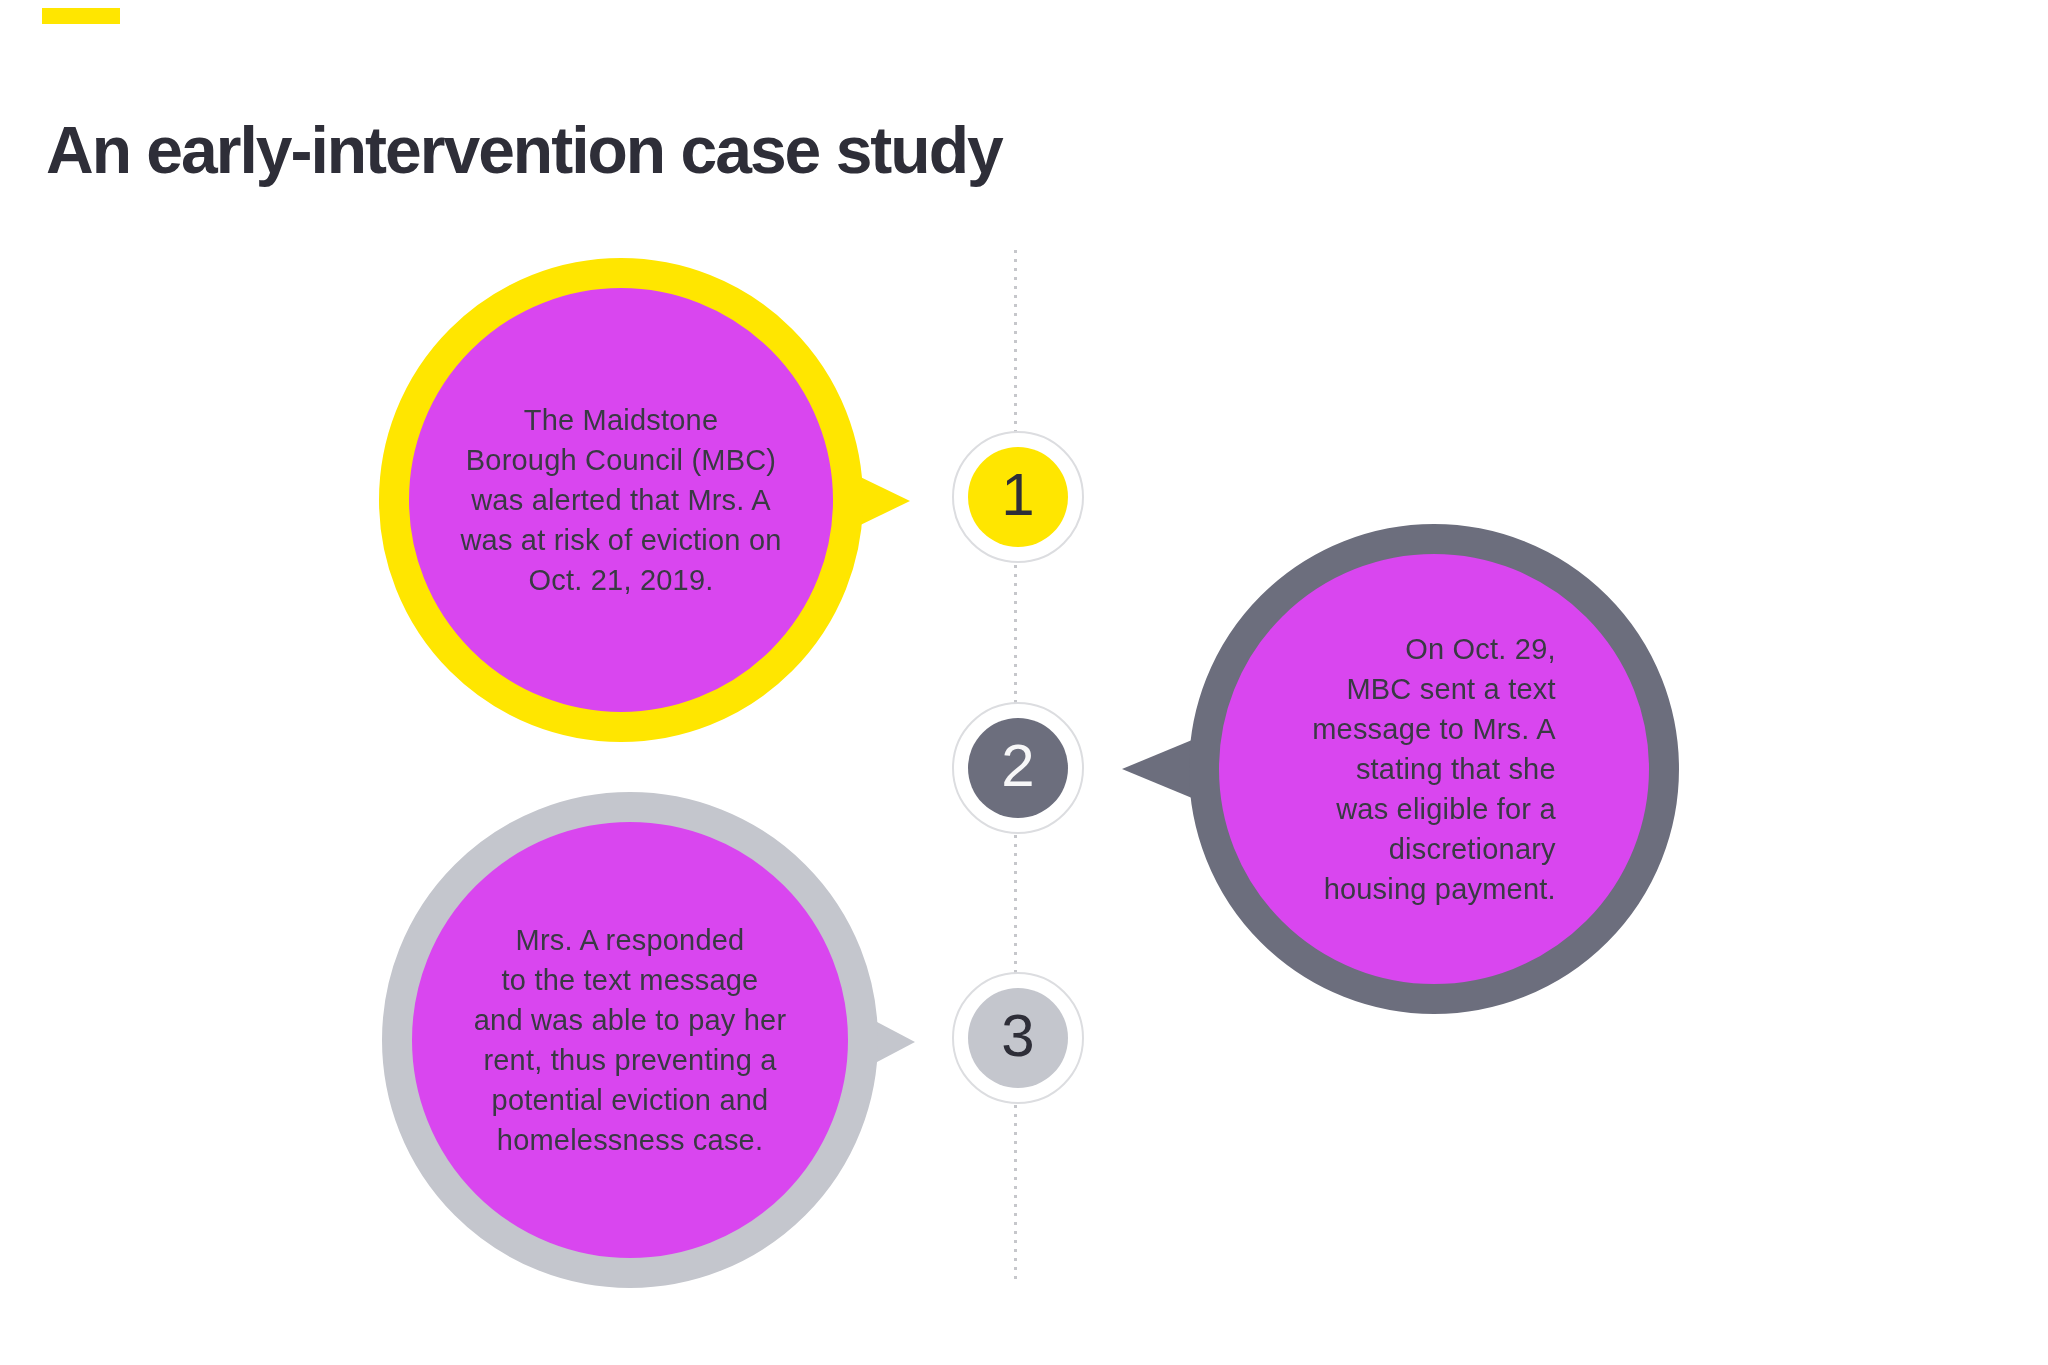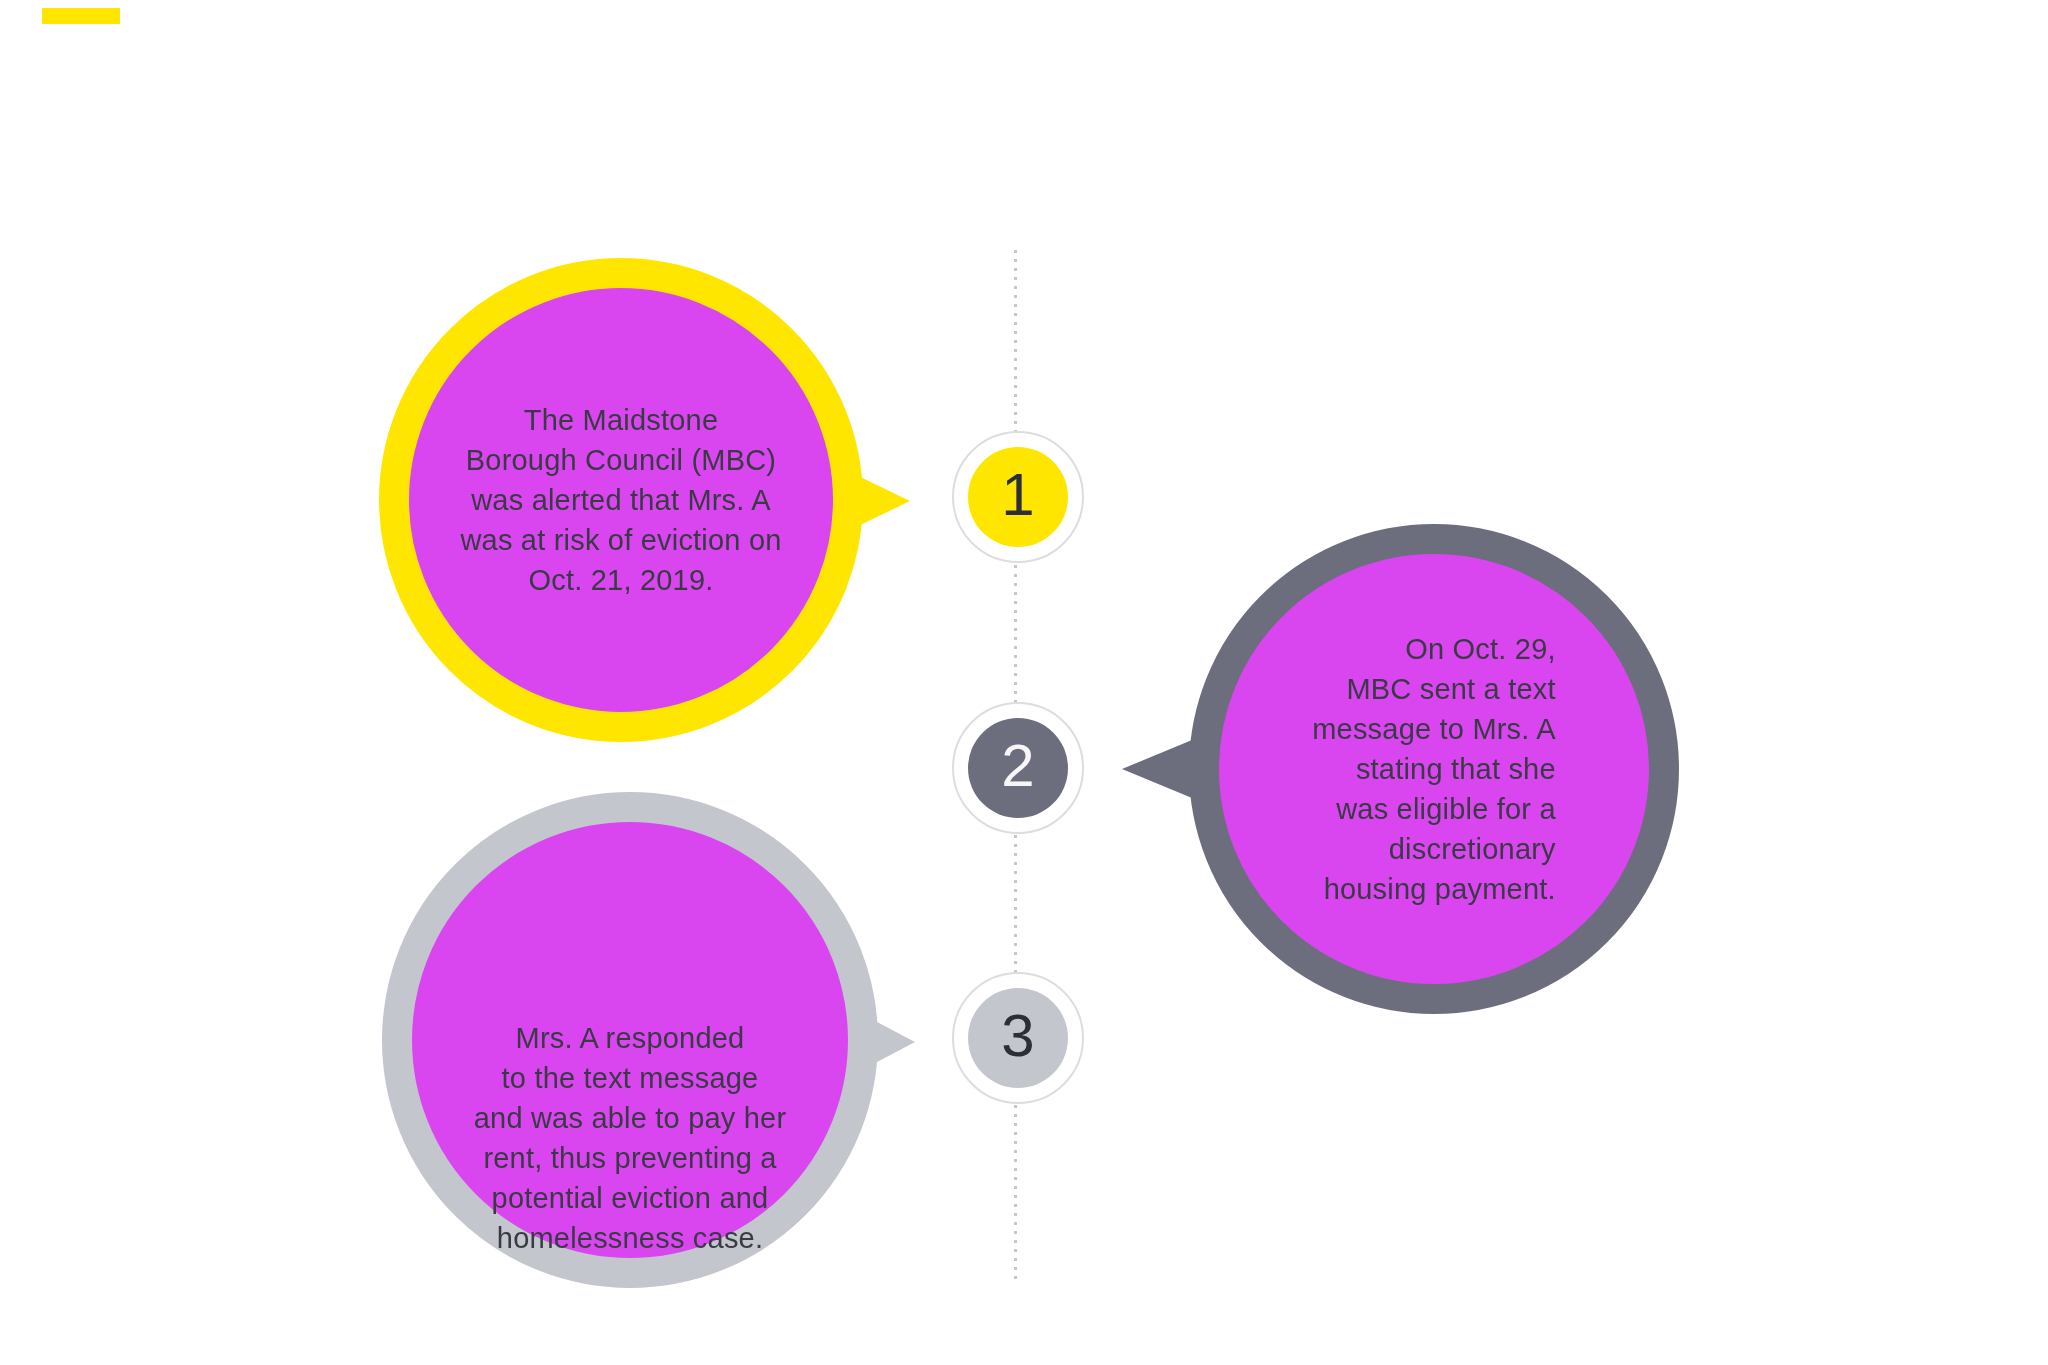--- a/index.html
+++ b/index.html
@@ -54,21 +54,21 @@
     border-style: solid;
     border-width: 30px;
     display: flex;
     align-items: center;
     justify-content: center;
     text-align: center;
     box-sizing: border-box;
   }
   .bubble-1 { left: 379px; top: 258px; width: 484px; height: 484px; }
   .bubble-2 { left: 1189px; top: 524px; width: 490px; height: 490px; text-align: right; }
-  .bubble-3 { left: 382px; top: 792px; width: 496px; height: 496px; align-items: flex-end; }
+  .bubble-3 { left: 382px; top: 792px; width: 496px; height: 496px; }
   .bubble-text {
     font-size: 29px;
     line-height: 40px;
     color: #393A43;
     white-space: pre-line;
     letter-spacing: 0.2px;
   }
   
   .tail {
     position: absolute;
@@ -107,20 +107,21 @@
     box-sizing: border-box;
   }
 </style>
 </head>
 <body>
 
 <div class="stage">
 
   <div class="accent-bar" style="background-color: rgb(255, 230, 0);"></div>
 
+  <h1 class="page-title" style="color: rgb(46, 46, 56);">An early-intervention case study</h1>
 
   <div class="timeline-line"></div>
 
   <div class="tail tail-right tail-1" style="background-color: rgb(255, 230, 0);"></div>
   <div class="bubble bubble-1" style="border-color: rgb(255, 230, 0);">
     <div class="bubble-text">The Maidstone
 Borough Council (MBC)
 was alerted that Mrs. A
 was at risk of eviction on
 Oct. 21, 2019.</div>

